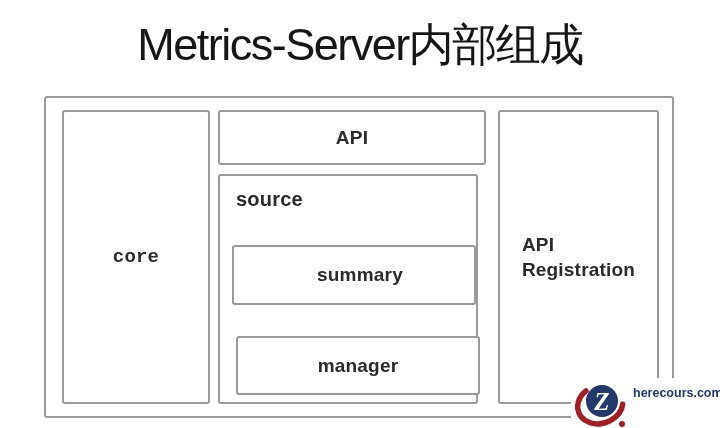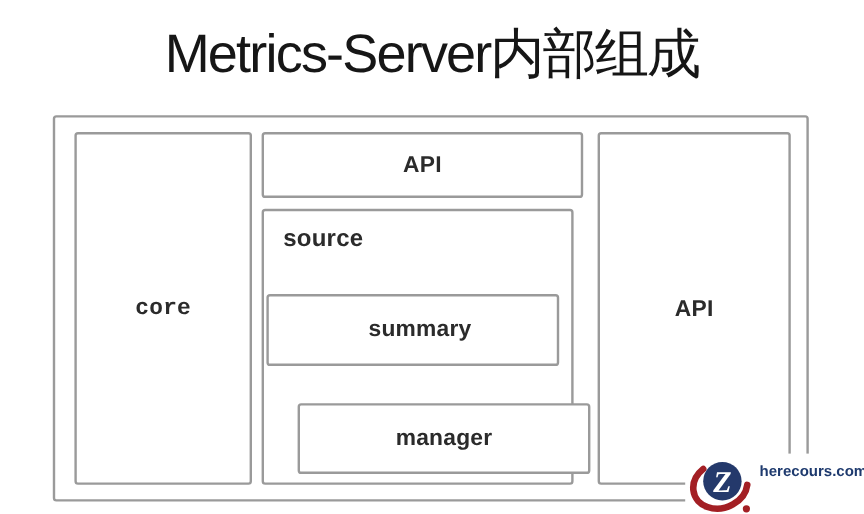--- a/index.html
+++ b/index.html
@@ -52,22 +52,22 @@
   .source-box  { left: 172px; top: 76px;  width: 260px; height: 230px; text-decoration: underline; }
   .apireg-box  { left: 452px; top: 12px;  width: 161px; height: 294px; }
   .apireg-box .dlabel { line-height: 25px; }
 
   
   .source-label {
     position: absolute;
     left: 16px; top: 12px;
     font-size: 20px;
   }
-  .summary-box { left: 2px;  top: 69px;  width: 244px; height: 60px; padding-left: 12px; }
-  .manager-box { left: 28px;  top: 160px; width: 244px; height: 59px; }
+  .summary-box { left: 12px;  top: 69px;  width: 244px; height: 60px; padding-left: 12px; }
+  .manager-box { left: 16px;  top: 160px; width: 244px; height: 59px; }
 
   
   .watermark {
     position: absolute;
     left: 571px; top: 378px;
     width: 149px; height: 50px;
     background: #ffffff;
     display: flex;
     align-items: flex-start;
   }
@@ -115,20 +115,21 @@
       </div>
 
       <div class="dbox manager-box center-label">
         <span class="dlabel">manager</span>
       </div>
     </div>
 
     <div class="dbox apireg-box center-label">
       <div class="dlabel">
         <span>API</span><br>
+        <span>Registration</span>
       </div>
     </div>
 
   </div>
 
   <div class="watermark">
     <svg class="wm-logo" viewBox="0 0 56 52" xmlns="http://www.w3.org/2000/svg" aria-hidden="true">
       <g transform="rotate(-20 27 26)">
         <path d="M 19 7 A 23 19 0 1 0 49 32" fill="none" stroke="#a31f24" stroke-width="5.5" stroke-linecap="round"></path>
       </g>

